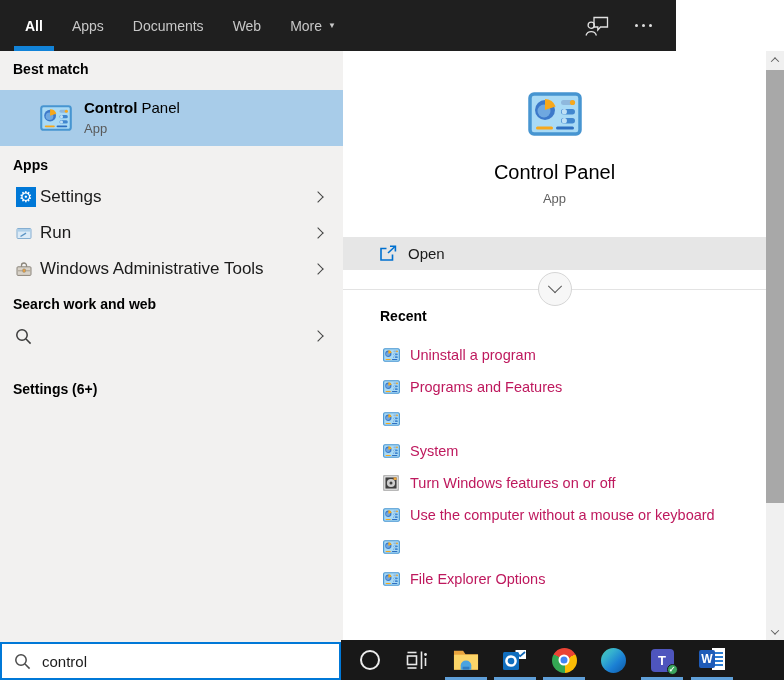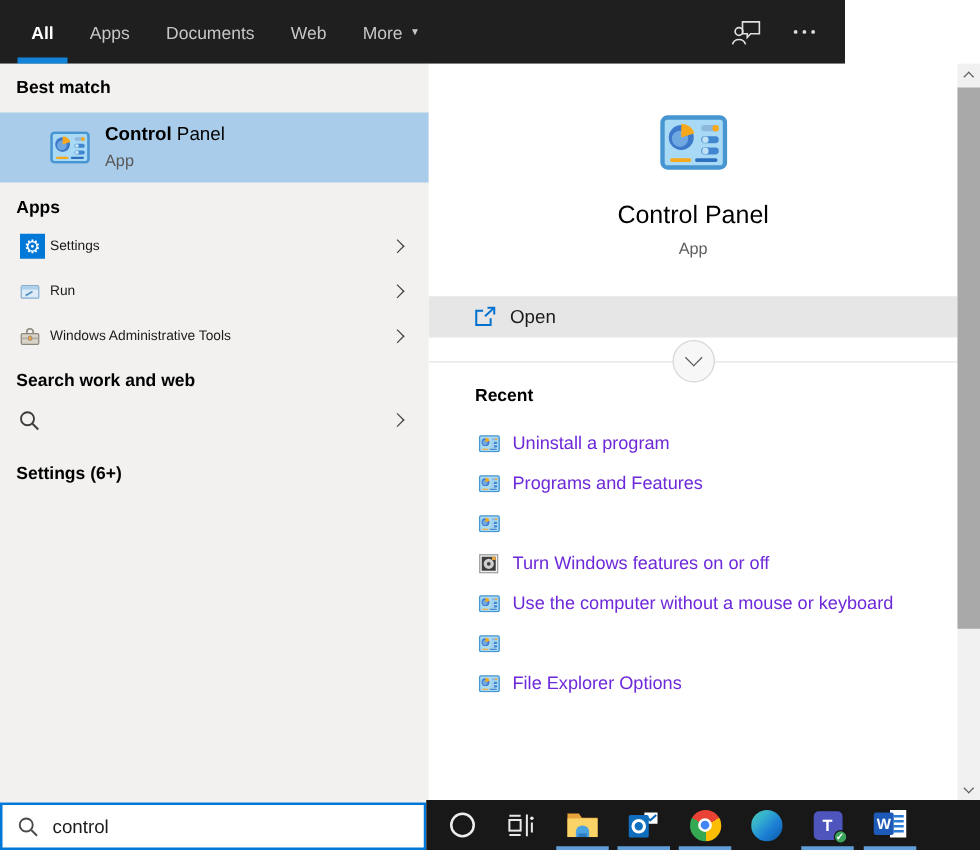--- a/index.html
+++ b/index.html
@@ -32,29 +32,29 @@
   .h-best{padding-top:10px;}
   #best-row{margin-top:13px;height:56px;background:var(--highlight);position:relative;cursor:default;}
   #best-row .bm-icon{position:absolute;left:40px;top:15px;}
   #best-row .bm-t1{position:absolute;left:84px;top:9px;font-size:15px;color:#000;}
   #best-row .bm-t1 b{font-weight:bold;}
   #best-row .bm-t2{position:absolute;left:84px;top:31px;font-size:13px;color:#595959;}
   .h-apps{margin-top:11px;}
   #app-rows{margin-top:6px;}
   .lrow{height:36px;position:relative;display:flex;align-items:center;cursor:default;}
   .lrow .ic{position:absolute;left:16px;display:flex;align-items:center;}
-  .lrow .lbl{position:absolute;left:40px;font-size:11px;color:#1b1b1b;white-space:nowrap;}
+  .lrow .lbl{position:absolute;left:40px;font-size:17px;color:#1b1b1b;white-space:nowrap;}
   .chev-r{position:absolute;right:21px;width:8px;height:8px;
       border-top:1.6px solid #454545;border-right:1.6px solid #454545;transform:rotate(45deg);}
   .h-sww{margin-top:9px;}
   #sww-row{margin-top:6px;height:36px;position:relative;display:flex;align-items:center;cursor:default;}
   #sww-row .ic{position:absolute;left:15px;display:flex;}
   #sww-row .q{position:absolute;left:42px;font-size:15px;color:#111;white-space:nowrap;}
   #sww-row .q .sfx{font-size:14px;color:#7a7a7a;}
-  .h-set{margin-top:16px;}
+  .h-set{margin-top:27px;}
 
   
   #right-panel{position:absolute;left:343px;top:51px;width:423px;height:591px;background:#fff;}
   #hero-icon{display:block;margin:41px auto 0 auto;width:54px;height:44px;}
   #hero-title{margin-top:23px;text-align:center;font-size:20px;color:#000;line-height:26px;}
   #hero-sub{margin-top:6px;text-align:center;font-size:13px;color:#5f5f5f;line-height:16px;}
   #open-row{margin-top:30px;height:33px;background:var(--open-bg);position:relative;
       display:flex;align-items:center;cursor:default;}
   #open-row .ic{position:absolute;left:36px;display:flex;}
   #open-row .lbl{position:absolute;left:65px;font-size:15px;color:#1b1b1b;}
@@ -62,21 +62,21 @@
   #expander .line{position:absolute;left:0;right:0;top:19px;height:1px;background:#e3e3e3;}
   #expander .circle{position:absolute;left:50%;top:2px;transform:translateX(-50%);
       width:34px;height:34px;border-radius:50%;background:#f7f7f7;border:1px solid #d6d6d6;
       display:flex;align-items:center;justify-content:center;cursor:default;}
   .chev-d{width:10px;height:10px;border-right:1.6px solid #5a5a5a;border-bottom:1.6px solid #5a5a5a;
       transform:rotate(45deg) translate(-2px,-2px);}
   .h-recent{padding-left:37px;line-height:16px;}
   #recent-rows{margin-top:15px;}
   .rrow{height:32px;position:relative;display:flex;align-items:center;cursor:default;}
   .rrow .ic{position:absolute;left:40px;display:flex;}
-  .rrow .lbl{position:absolute;left:67px;font-size:14.5px;color:#6d28d9;white-space:nowrap;}
+  .rrow .lbl{position:absolute;left:67px;font-size:14.5px;color:#be185d;white-space:nowrap;}
 
   
   #scrollbar{position:absolute;right:0;top:51px;width:18px;height:589px;background:#f0f0f0;}
   #sb-thumb{position:absolute;left:0;top:19px;width:18px;height:433px;background:#a8a8a8;}
   .sb-btn{position:absolute;left:0;width:18px;height:17px;display:flex;align-items:center;justify-content:center;}
   .sb-up{top:0;} .sb-down{bottom:0;}
   .sb-chev{width:6px;height:6px;border-top:1.4px solid #5f5f5f;border-right:1.4px solid #5f5f5f;}
   .sb-up .sb-chev{transform:rotate(-45deg) translate(-1px,1px);}
   .sb-down .sb-chev{transform:rotate(135deg) translate(-1px,1px);}
 
@@ -313,20 +313,39 @@
     <circle cx="36.3" cy="19.7" r="2.6" fill="#bfe0f5"></circle>
     <rect x="33" y="26" width="14" height="5.5" rx="2.7" fill="#4187cf"></rect>
     <circle cx="36.3" cy="28.7" r="2.6" fill="#bfe0f5"></circle>
     <rect x="8" y="34.5" width="17" height="3" rx="1.5" fill="#f7a81b"></rect>
     <rect x="28" y="34.5" width="18" height="3" rx="1.5" fill="#2e6fc0"></rect>
   </svg>
         </span>
       </div>
       <div class="rrow">
         <span class="ic">
+          <svg width="17" height="14" viewBox="0 0 54 44">
+    <rect x="2" y="2" width="50" height="40" rx="4" fill="#a9daf5" stroke="#4795d1" stroke-width="3.5"></rect>
+    <circle cx="17" cy="18" r="10" fill="#3c79ca"></circle>
+    <circle cx="16" cy="19" r="6.5" fill="#6fa8e0"></circle>
+    <path d="M17 18 L17 7 A11 11 0 0 1 27.6 14.6 Z" fill="#f7a81b"></path>
+    <rect x="33" y="8" width="14" height="5" rx="2.5" fill="#8fb8dd"></rect>
+    <circle cx="44.5" cy="10.5" r="2.6" fill="#f7a81b"></circle>
+    <rect x="33" y="17" width="14" height="5.5" rx="2.7" fill="#4187cf"></rect>
+    <circle cx="36.3" cy="19.7" r="2.6" fill="#bfe0f5"></circle>
+    <rect x="33" y="26" width="14" height="5.5" rx="2.7" fill="#4187cf"></rect>
+    <circle cx="36.3" cy="28.7" r="2.6" fill="#bfe0f5"></circle>
+    <rect x="8" y="34.5" width="17" height="3" rx="1.5" fill="#f7a81b"></rect>
+    <rect x="28" y="34.5" width="18" height="3" rx="1.5" fill="#2e6fc0"></rect>
+  </svg>
+        </span>
+        <span class="lbl">System</span>
+      </div>
+      <div class="rrow">
+        <span class="ic">
           <svg width="16" height="16" viewBox="0 0 16 16">
       <rect x="0.8" y="0.8" width="14.4" height="14.4" fill="#f2f2f2" stroke="#9a9a9a"></rect>
       <rect x="2.4" y="2.4" width="11.2" height="11.2" fill="#3f3f3f"></rect>
       <circle cx="8" cy="8" r="4.1" fill="#cfcfcf"></circle>
             <circle cx="8" cy="8" r="1.5" fill="#3f3f3f"></circle>
       <rect x="10.6" y="2.4" width="3" height="2.6" fill="#e8a33d"></rect>
           </svg>
         </span>
         <span class="lbl">Turn Windows features on or off</span>
       </div>

